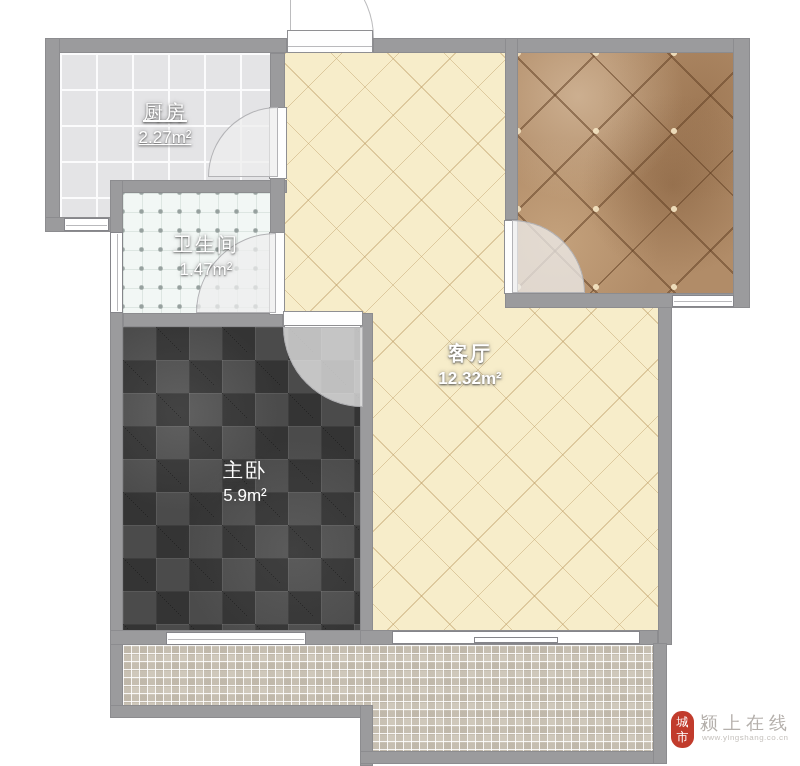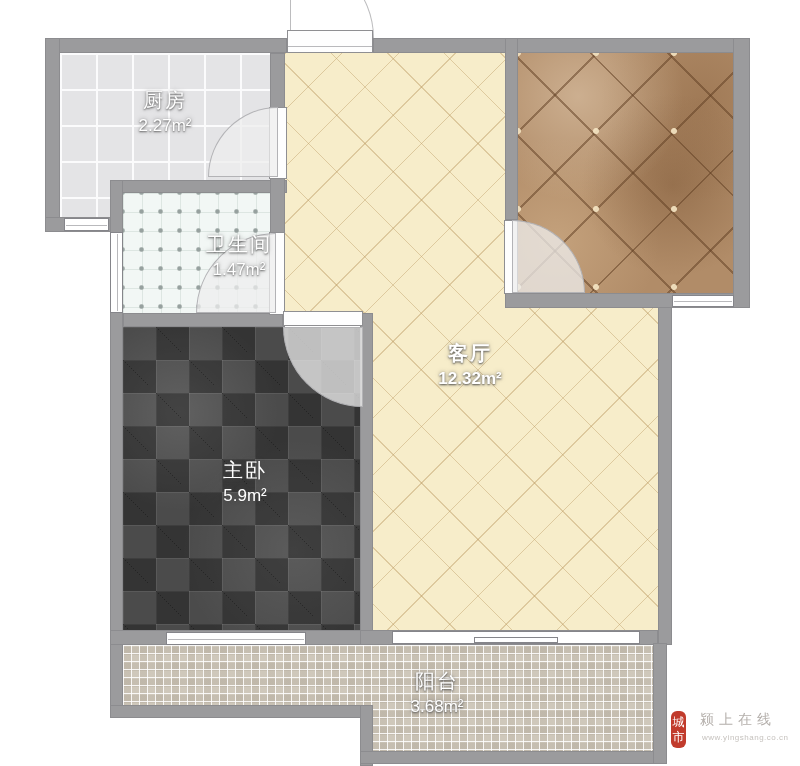--- a/index.html
+++ b/index.html
@@ -53,24 +53,24 @@
   .win .ml-v{position:absolute;top:1px;bottom:1px;left:50%;width:1px;background:#b9b9bc;}
   .leaf{position:absolute;background:#fefefe;border:1px solid #8f8f92;z-index:3;box-sizing:border-box;}
   .swing{position:absolute;background:rgba(238,238,238,.75);border:1px solid #b3b3b6;z-index:3;box-sizing:border-box;}
   
   .room-label{position:absolute;transform:translateX(-50%);text-align:center;color:#fff;z-index:6;
     text-shadow:0 1px 2px rgba(70,70,70,.85),0 0 4px rgba(90,90,90,.55);white-space:nowrap;}
   .room-label .t{font-size:20px;letter-spacing:2px;}
   .room-label .a{font-size:17px;margin-top:2px;letter-spacing:0;}
   
   .wm{position:absolute;z-index:7;}
-  .wm-seal{left:671px;top:711px;width:15px;height:37px;background:#c13b2c;border-radius:6px;
+  .wm-seal{left:671px;top:711px;width:23px;height:37px;background:#c13b2c;border-radius:11px;
     color:#fff;font-size:12px;line-height:15px;text-align:center;padding-top:4px;box-sizing:border-box;
     word-break:break-all;}
-  .wm-site{left:700px;top:711px;font-family:"DejaVu Serif",serif;font-size:14px;letter-spacing:5px;color:#b5b0ac;}
+  .wm-site{left:700px;top:711px;font-family:"DejaVu Serif",serif;font-size:18px;letter-spacing:5px;color:#b5b0ac;}
   .wm-url{left:702px;top:733px;font-size:8px;color:#c6c2be;letter-spacing:.5px;}
   .wm-domain{left:651px;top:722px;font-size:32px;font-weight:bold;z-index:8;letter-spacing:1px;
     color:#ffffff;-webkit-text-stroke:1.5px #4fa8cf;
     text-shadow:0 0 1px #4fa8cf,0 0 2px #4fa8cf,1px 1px 0 #4fa8cf,-1px -1px 0 #4fa8cf,1px -1px 0 #4fa8cf,-1px 1px 0 #4fa8cf;}
 </style>
 </head>
 <body>
 
 <div id="plan">
 
@@ -133,38 +133,34 @@
   <div class="leaf" style="left:269px;top:107px;width:18px;height:72px;"></div>
   <div class="leaf" style="left:269px;top:232px;width:16px;height:83px;"></div>
   <div class="leaf" style="left:283px;top:311px;width:80px;height:15px;"></div>
   <div class="leaf" style="left:504px;top:220px;width:14px;height:74px;"></div>
 
   <div class="swing" style="left:208px;top:107px;width:70px;height:70px;border-top-left-radius:100%;"></div>
   <div class="swing" style="left:196px;top:233px;width:80px;height:80px;border-top-left-radius:100%;"></div>
   <div class="swing" style="left:283px;top:327px;width:80px;height:80px;border-bottom-left-radius:100%;"></div>
   <div class="swing" style="left:512px;top:220px;width:73px;height:73px;border-top-right-radius:100%;"></div>
 
-  <div class="room-label" style="left:165px;top:87px;">
+  <div class="room-label" style="left:165px;top:99px;text-decoration:underline;">
     <div class="t">厨房</div>
     <div class="a">2.27m²</div>
   </div>
-  <div class="room-label" style="left:206px;top:231px;margin-left:33px;">
+  <div class="room-label" style="left:206px;top:231px;">
     <div class="t">卫生间</div>
     <div class="a">1.47m²</div>
   </div>
   <div class="room-label" style="left:470px;top:340px;font-weight:bold;">
     <div class="t">客厅</div>
     <div class="a">12.32m²</div>
   </div>
   <div class="room-label" style="left:245px;top:457px;">
     <div class="t">主卧</div>
     <div class="a">5.9m²</div>
   </div>
-  <div class="room-label" style="left:437px;top:668px;">
-    <div class="t">阳台</div>
-    <div class="a">3.68m²</div>
-  </div>
 
   <div class="wm wm-seal">城市</div>
   <div class="wm wm-site">颍上在线</div>
   <div class="wm wm-url">www.yingshang.co.cn</div>
 
 </div>
 
 </body></html>

